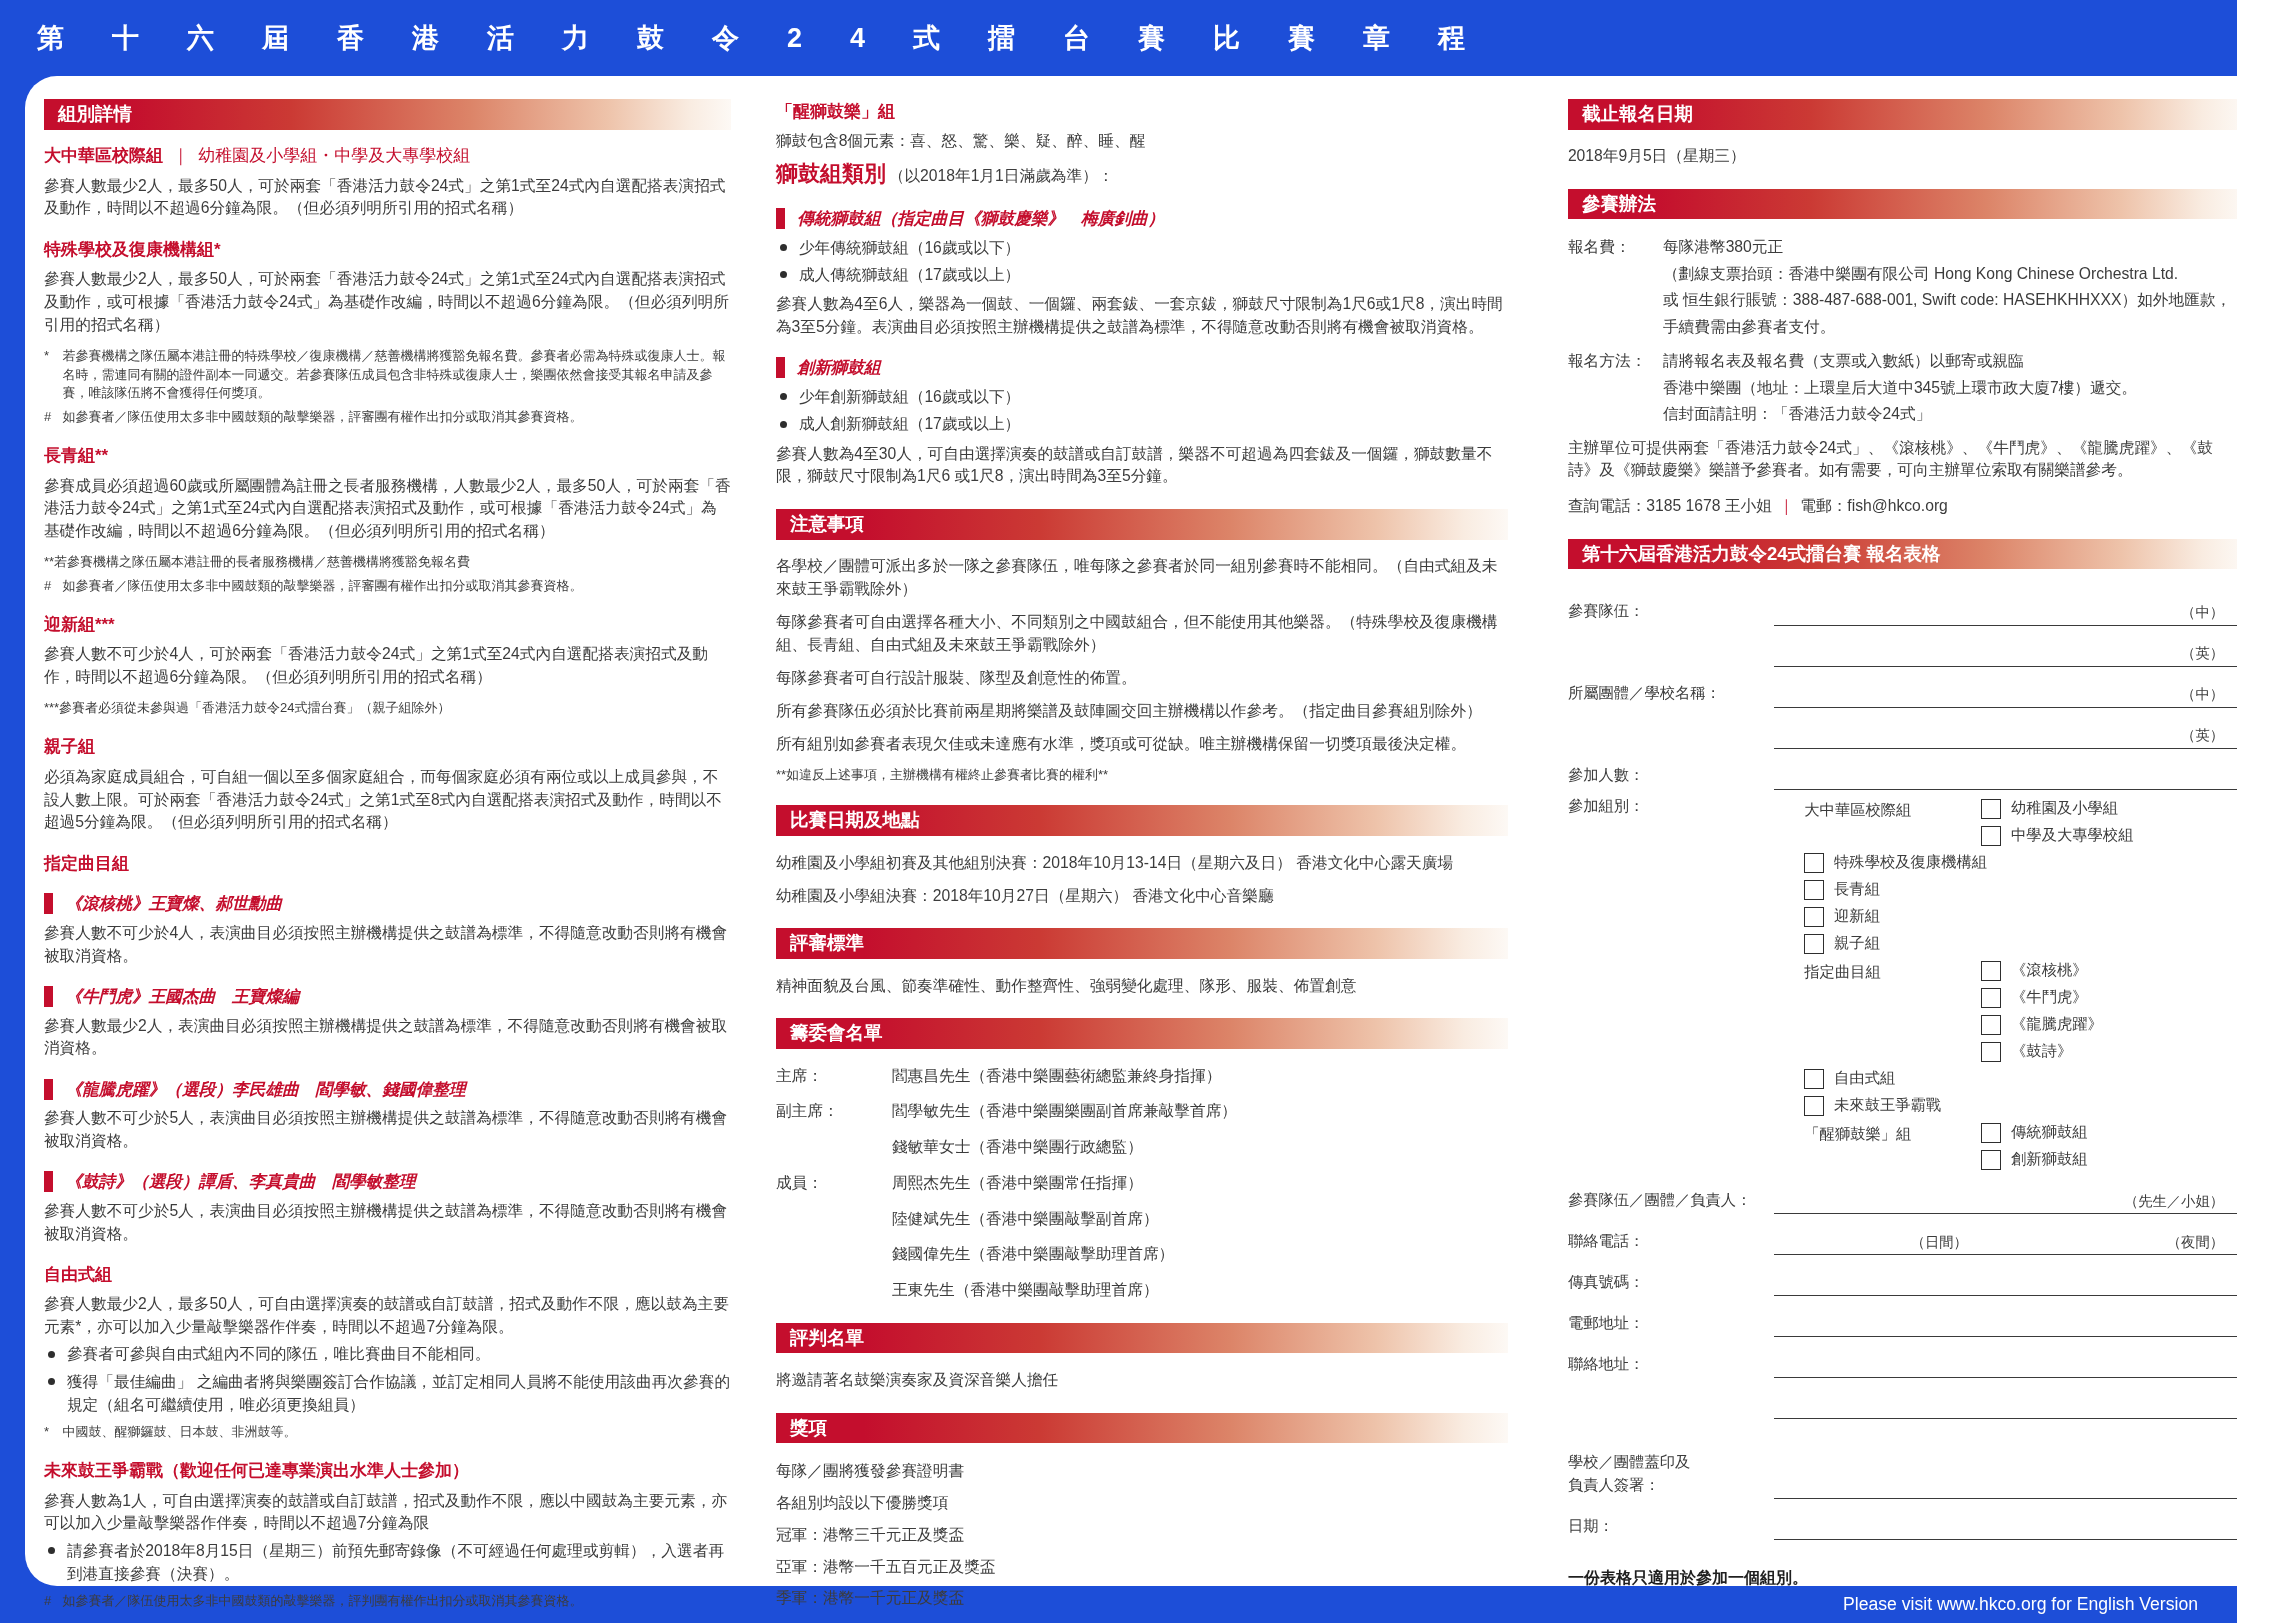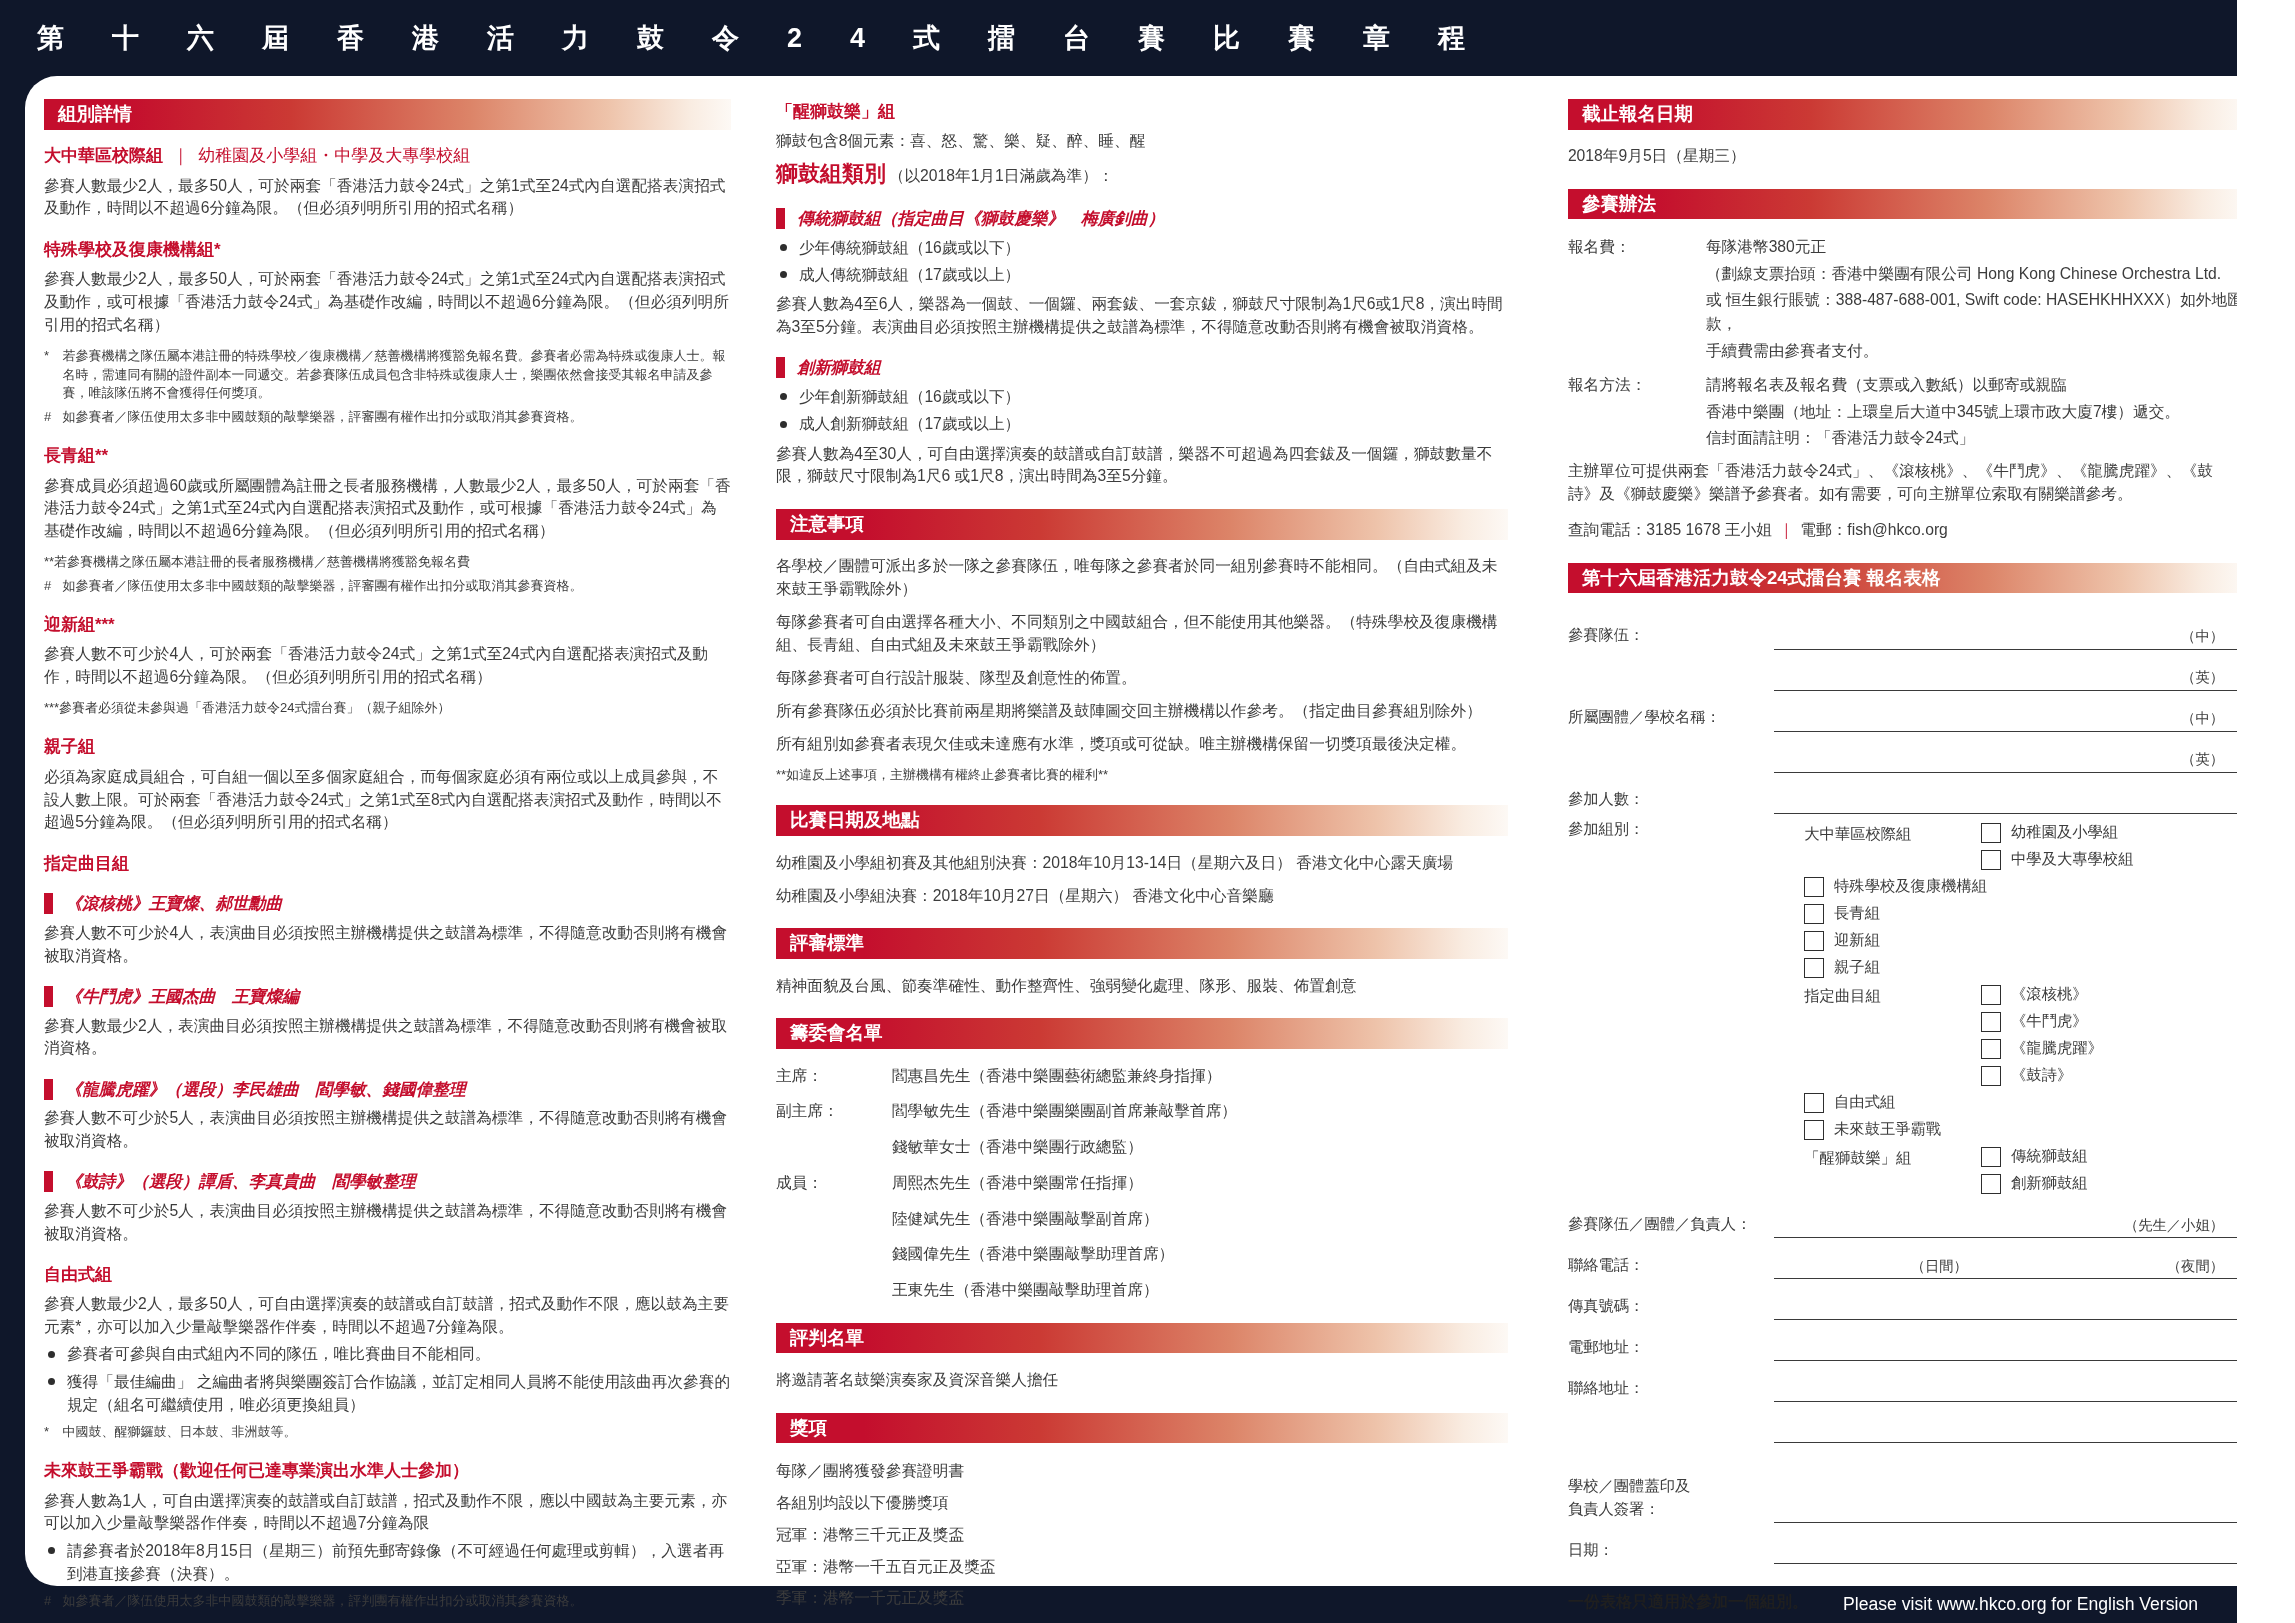--- a/index.html
+++ b/index.html
@@ -1,16 +1,16 @@
 <!DOCTYPE html>
 <html style="font-size:7.4px"><head>
 <meta charset="utf-8">
 <style>
   html,body{margin:0;padding:0;}
-  .page{position:relative;width:2237px;height:1623px;background:#0f172a;overflow:hidden;
+  .page{position:relative;width:2237px;height:1623px;background:#1d4ed8;overflow:hidden;
         font-family:"Liberation Sans","DejaVu Sans",sans-serif;color:#3c3c3c;}
   
   .banner{position:absolute;left:0;top:0;right:0;height:76px;display:flex;align-items:center;}
   .banner-title{color:#fff;font-size:27px;font-weight:700;letter-spacing:48px;white-space:nowrap;padding-left:37px;}
   
   .sheet{position:absolute;left:25.4px;top:76px;width:2246px;height:1510px;background:#ffffff;border-radius:32px;}
   .cols{position:absolute;left:0;top:0;right:0;bottom:0;padding:23px 28px 0 18.5px;display:flex;}
   .col1{width:687px;flex:none;}
   .gapA{width:45px;flex:none;}
   .col2{width:732px;flex:none;}
@@ -44,21 +44,21 @@
   
   .crow{display:flex;font-size:15.7px;line-height:1.45;margin-bottom:13px;}
   .crole{width:90px;flex:none;}
   .cname{flex:1;padding-left:26px;}
   
   .aline{font-size:15.7px;line-height:1.5;margin:0 0 8.3px 0;}
   
   .hang{display:flex;font-size:15.7px;line-height:1.52;margin-bottom:7.4px;}
   .hlabel{width:95px;flex:none;}
   .hbody{flex:1;}
-  .hbody div{margin-bottom:2.8px;margin-left:43px;}
+  .hbody div{margin-bottom:2.8px;}
   .contact{margin-top:13px;}
   .cdiv{color:#c40e2d;margin:0 6.5px;}
   
   .frow{display:flex;align-items:flex-end;min-height:41px;font-size:15.3px;}
   .flabel{width:199px;flex:none;text-align:left;padding-bottom:2.8px;line-height:1.5;}
   .ffield{flex:1;margin-left:7.4px;border-bottom:1.4px solid #3a3a3a;display:flex;justify-content:flex-end;align-items:flex-end;
           padding:0 19.4px 2.8px 0;font-size:14.3px;min-height:24px;}
   .pday{margin-right:199px;}
   .cat{align-items:flex-start;margin-top:4.6px;gap:30px;}
   .catcontent{flex:1;margin-left:7.4px;padding-top:0.9px;}

